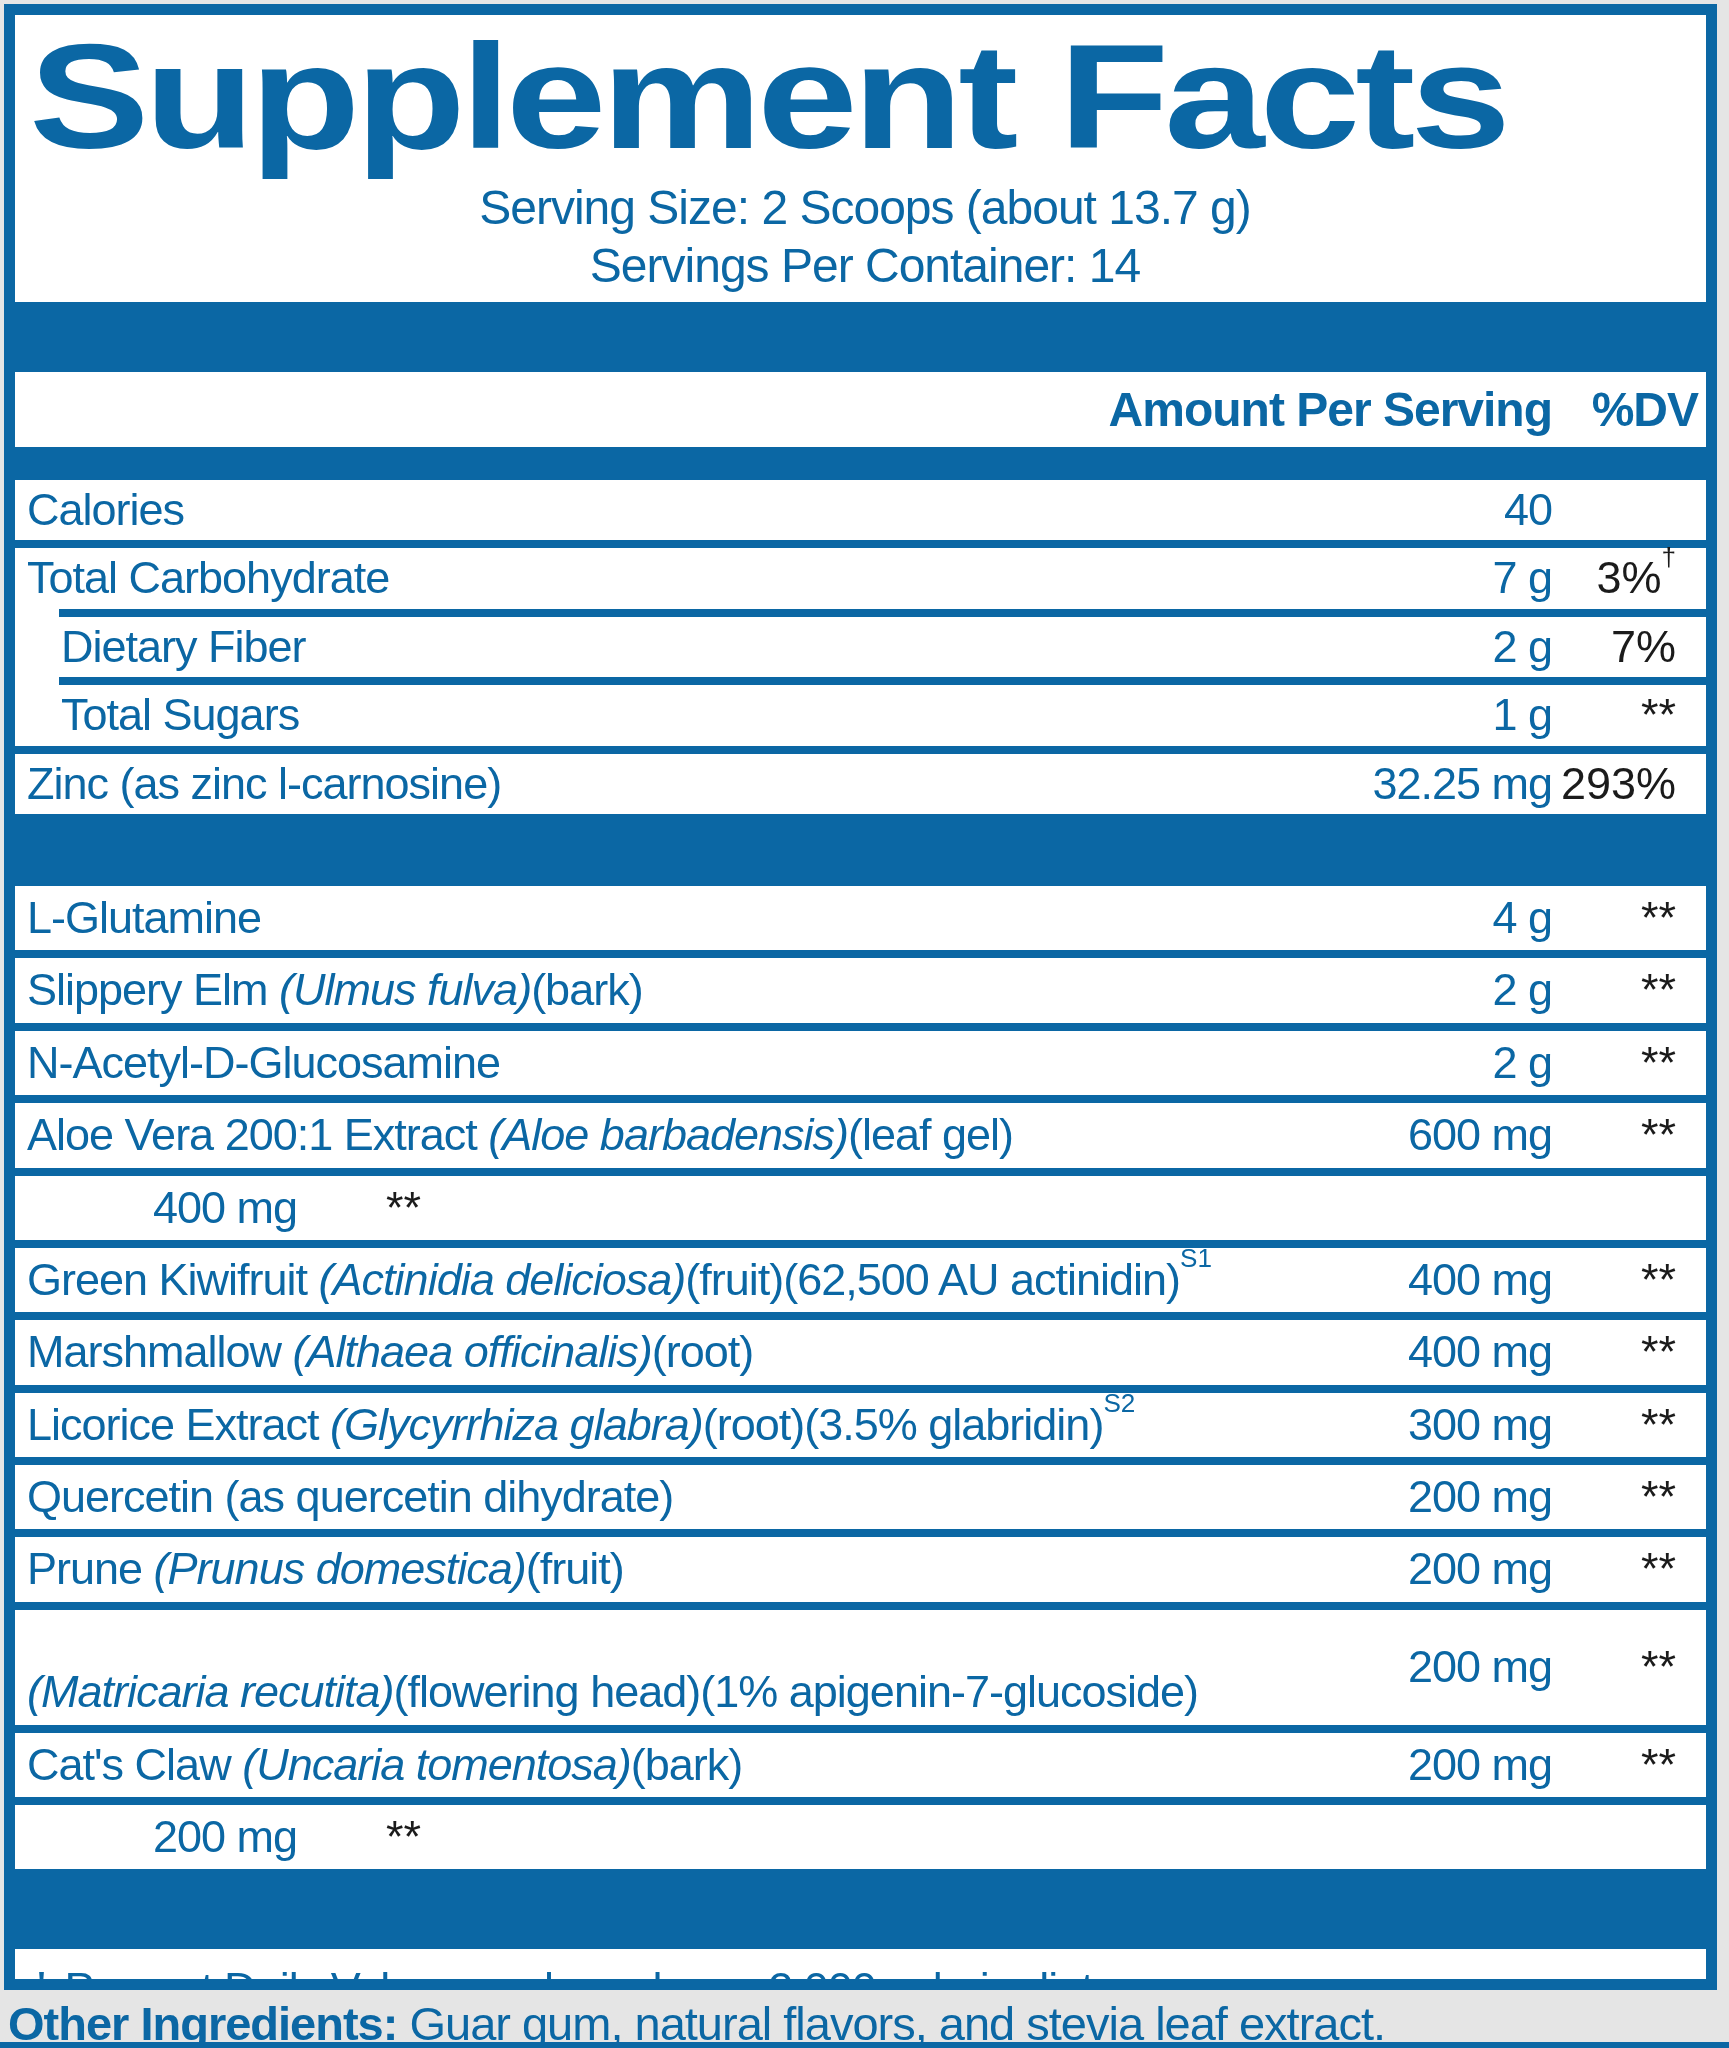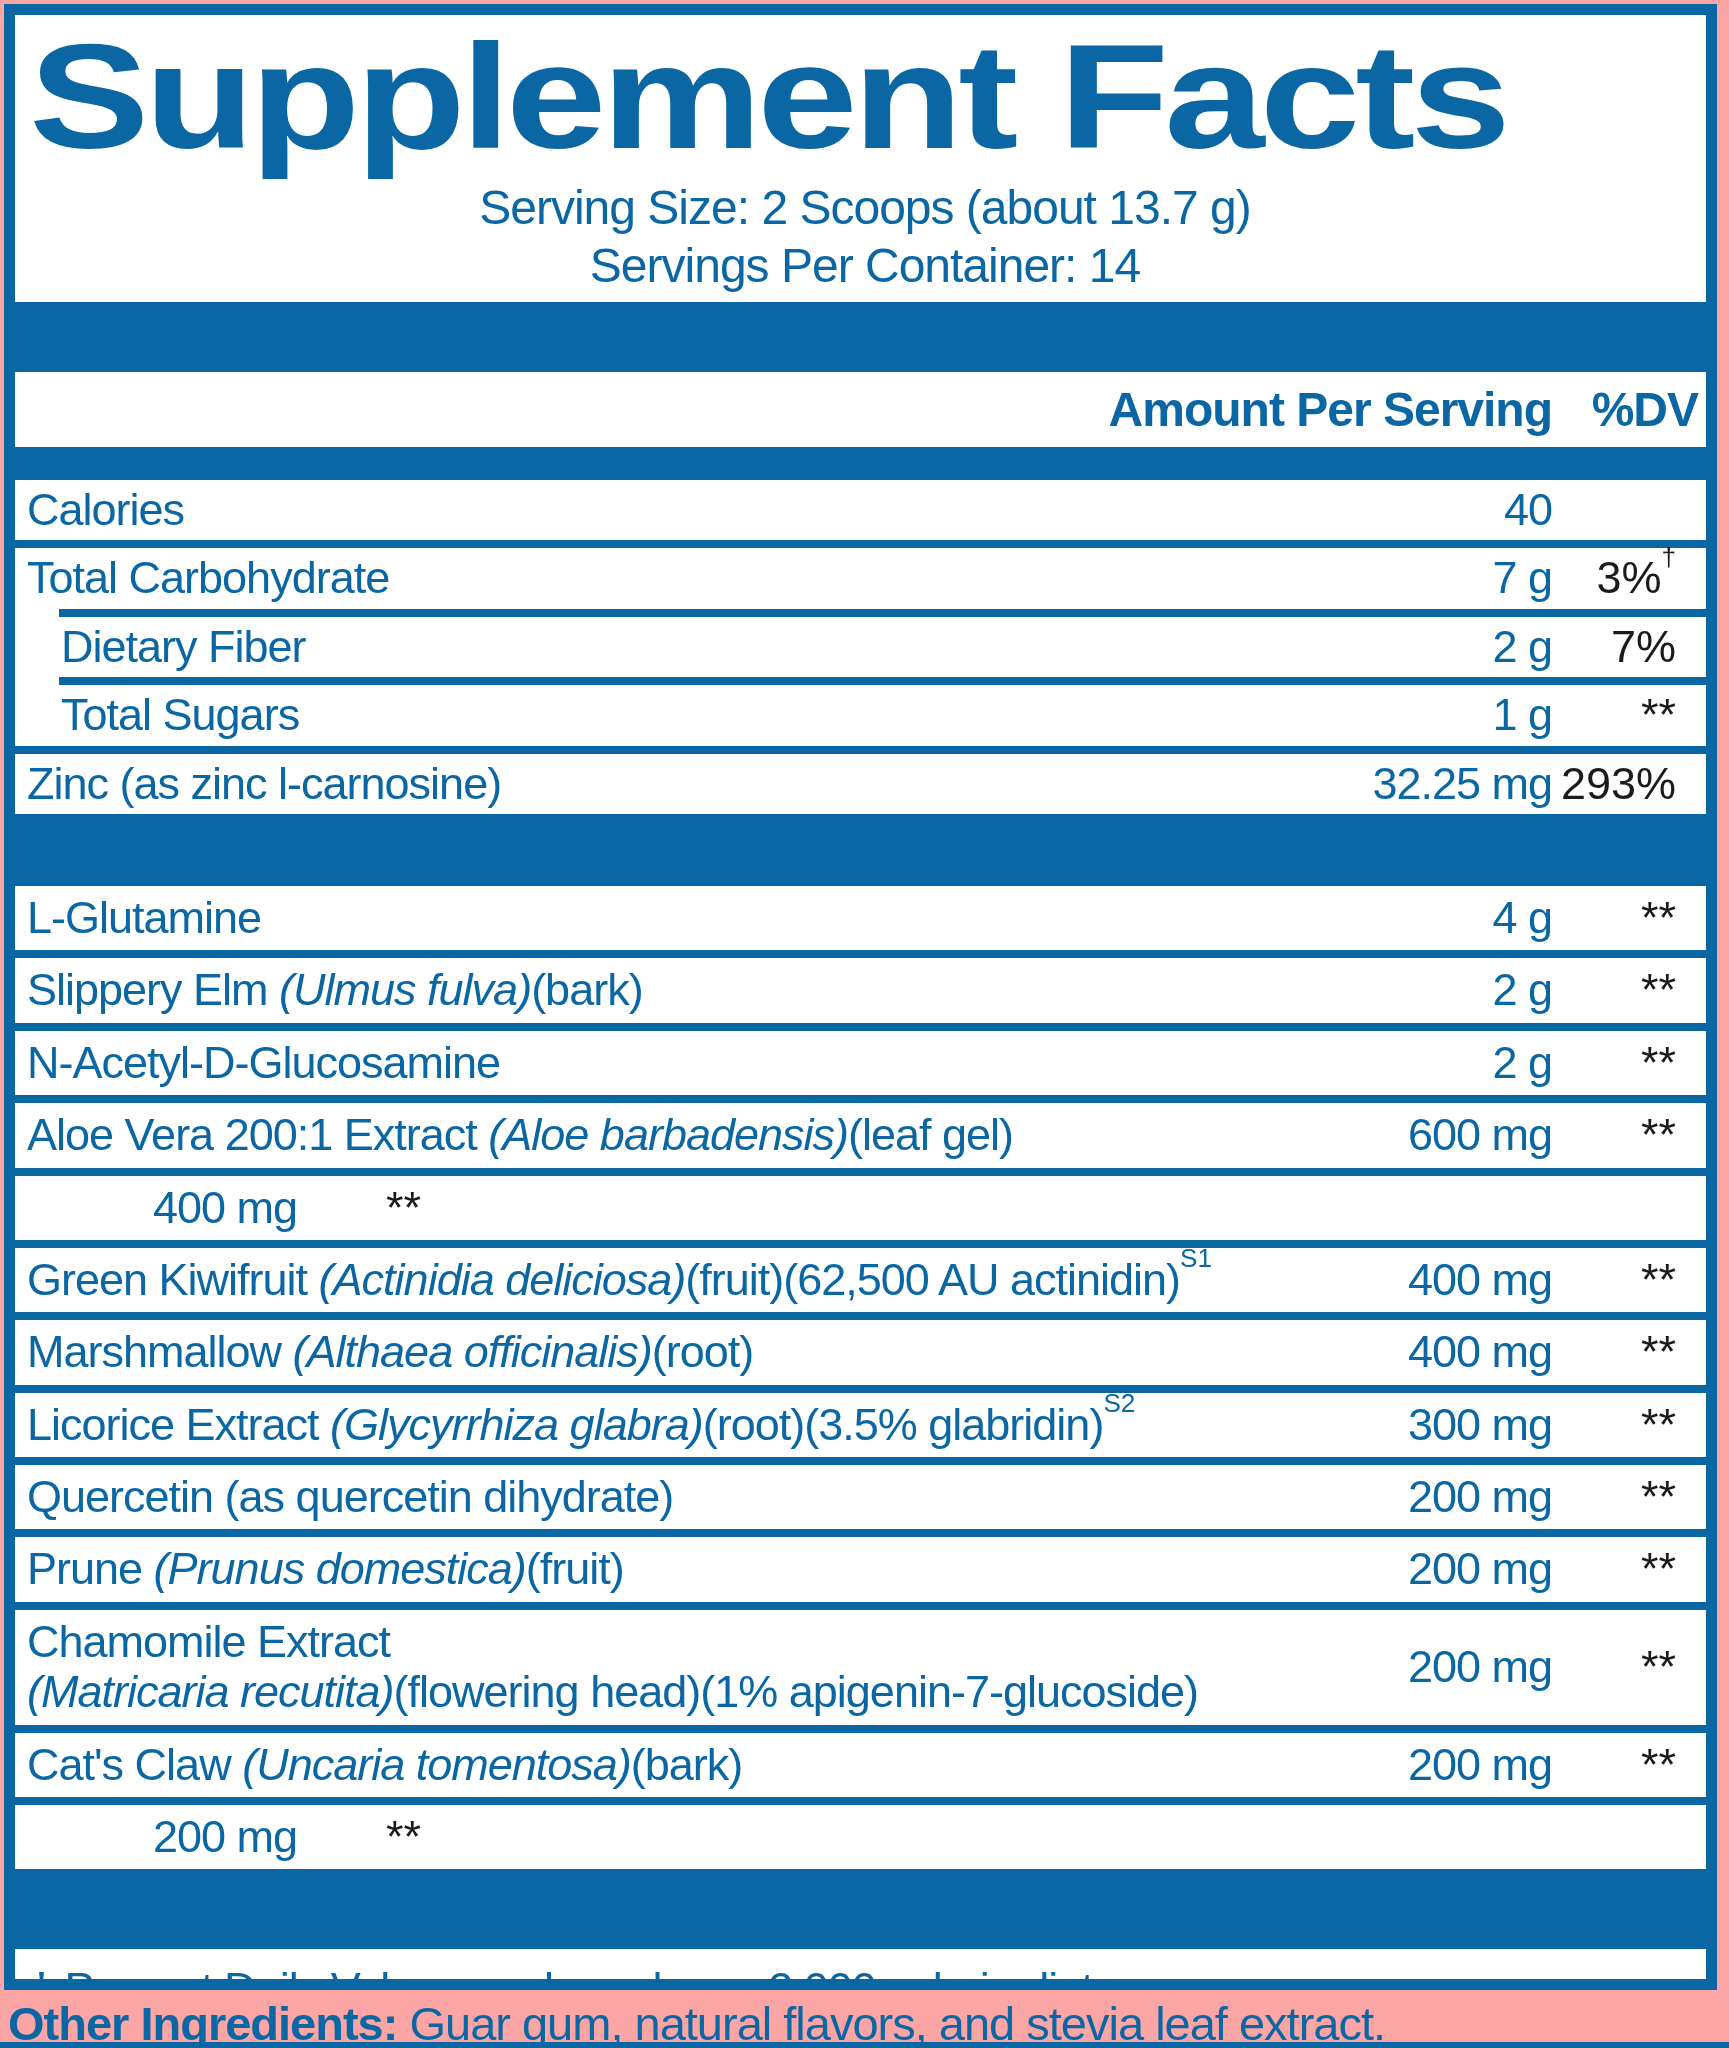--- a/index.html
+++ b/index.html
@@ -2,21 +2,21 @@
 <html><head>
 <meta charset="utf-8">
 <style>
   html,body{margin:0;padding:0;}
   body{
     width:1729px;height:2048px;background:#ffffff;overflow:hidden;
     font-family:"Liberation Sans","DejaVu Sans",sans-serif;
     color:#0B67A4;
     -webkit-font-smoothing:antialiased;
   }
-  .page{position:relative;width:1729px;height:2048px;background:#fca5a5;}
+  .page{position:relative;width:1729px;height:2048px;background:#e5e5e5;}
 
   .label{
     position:absolute;left:4px;top:4px;width:1713px;height:1986px;
     box-sizing:border-box;border:11px solid #0B67A4;background:#fff;
     overflow:hidden;
   }
 
   .title{
     margin:8px 0 8px 14px;font-size:148px;font-weight:bold;line-height:1.0;
     letter-spacing:-4px;white-space:nowrap;
@@ -179,21 +179,21 @@
           <div class="dv">**</div>
         </div>
         <div class="sep"></div>
         <div class="row">
           <div class="name"><span>Prune </span><span class="it">(Prunus domestica)</span><span>(fruit)</span></div>
           <div class="amt">200 mg</div>
           <div class="dv">**</div>
         </div>
         <div class="sep"></div>
         <div class="row">
-          <div class="name"><span>Chamomile Extract</span><br><span class="it">(Matricaria recutita)</span><span>(flowering head)(1% apigenin-7-glucoside)</span></div>
+          <div class="name"><br><span class="it">(Matricaria recutita)</span><span>(flowering head)(1% apigenin-7-glucoside)</span></div>
           <div class="amt">200 mg</div>
           <div class="dv">**</div>
         </div>
         <div class="sep"></div>
         <div class="row">
           <div class="name"><span>Cat's Claw </span><span class="it">(Uncaria tomentosa)</span><span>(bark)</span></div>
           <div class="amt">200 mg</div>
           <div class="dv">**</div>
         </div>
         <div class="sep"></div>

